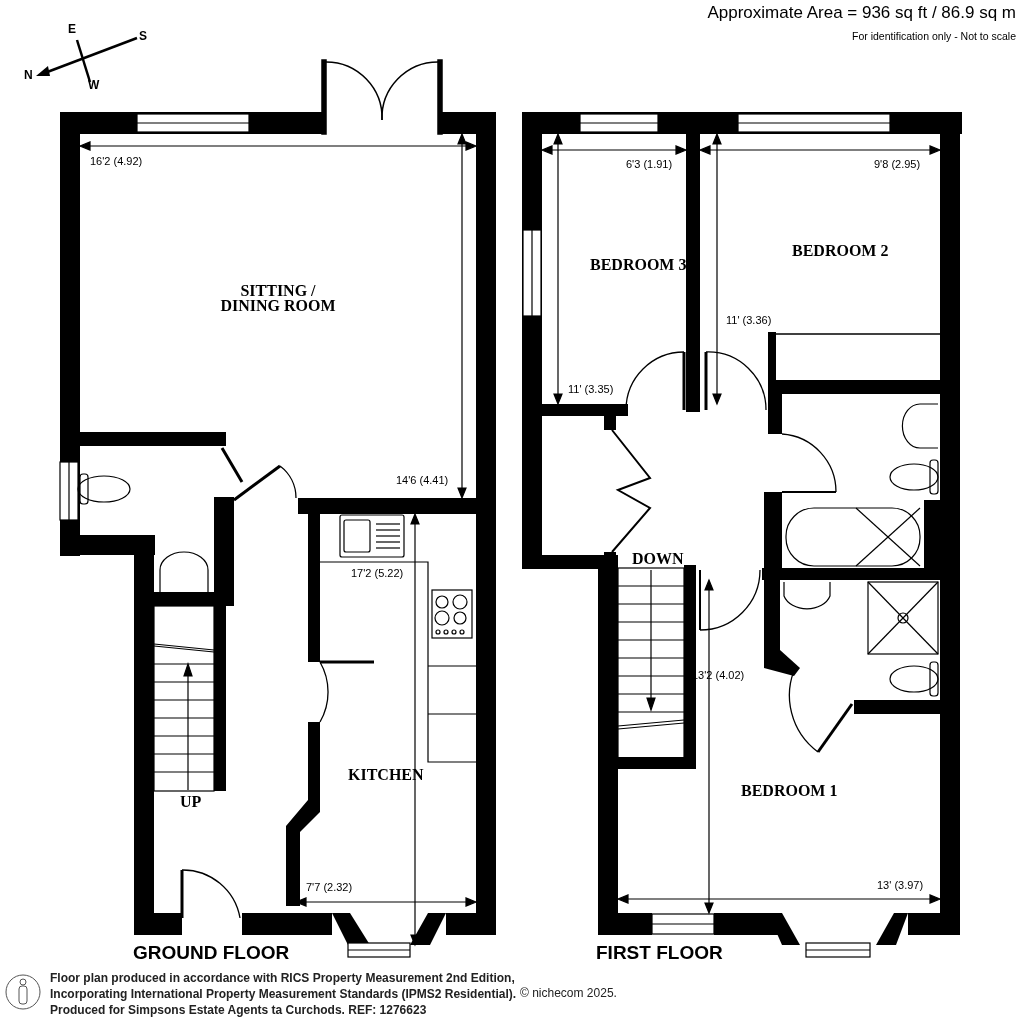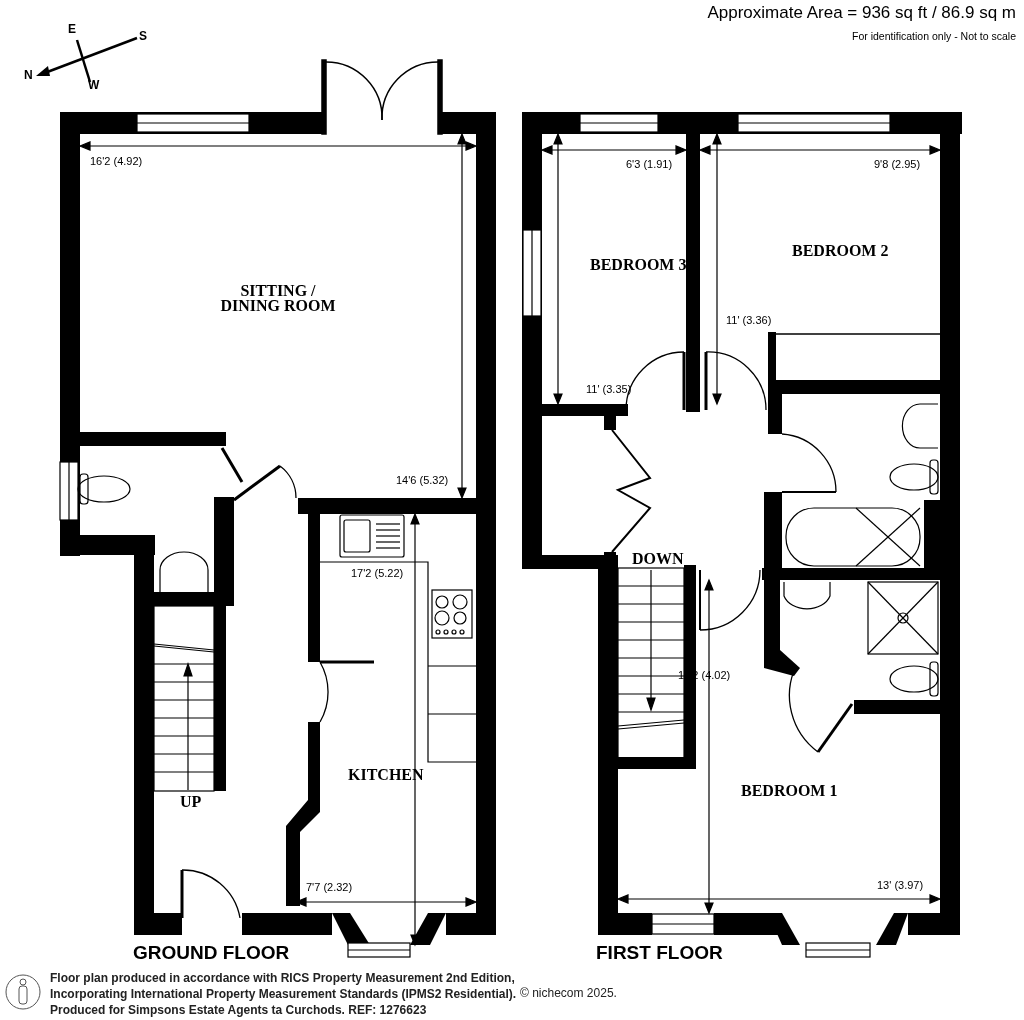--- a/index.html
+++ b/index.html
@@ -258,34 +258,34 @@
 <div class="abs compass" style="left:24px;top:68px;">N</div>
 <div class="abs compass" style="left:88px;top:78px;">W</div>
 
 <div class="abs room" style="left:218px;top:283px;width:120px;">
   <div>SITTING /</div>
   <div>DINING ROOM</div>
 </div>
 <div class="abs room" style="left:348px;top:767px;">KITCHEN</div>
 <div class="abs room" style="left:180px;top:794px;">UP</div>
 <div class="abs dim" style="left:90px;top:155px;">16'2 (4.92)</div>
-<div class="abs dim" style="left:396px;top:474px;">14'6 (5.32)</div>
+<div class="abs dim" style="left:396px;top:474px;">14'6 (4.41)</div>
 <div class="abs dim" style="left:351px;top:567px;">17'2 (5.22)</div>
 <div class="abs dim" style="left:306px;top:881px;">7'7 (2.32)</div>
 <div class="abs floor" style="left:133px;top:942px;">GROUND FLOOR</div>
 
 <div class="abs room" style="left:574px;top:257px;margin-left:16px;">BEDROOM 3</div>
 <div class="abs room" style="left:792px;top:243px;">BEDROOM 2</div>
 <div class="abs room" style="left:741px;top:783px;">BEDROOM 1</div>
 <div class="abs room" style="left:632px;top:551px;">DOWN</div>
 <div class="abs dim" style="left:626px;top:158px;">6'3 (1.91)</div>
-<div class="abs dim" style="left:586px;top:383px;">11' (3.35)</div>
+<div class="abs dim" style="left:568px;top:383px;">11' (3.35)</div>
 <div class="abs dim" style="left:874px;top:158px;text-align:right;">9'8 (2.95)</div>
 <div class="abs dim" style="left:726px;top:314px;">11' (3.36)</div>
-<div class="abs dim" style="left:678px;top:669px;text-align:center;">13'2 (4.02)</div>
+<div class="abs dim" style="left:692px;top:669px;text-align:center;">13'2 (4.02)</div>
 <div class="abs dim" style="left:877px;top:879px;">13' (3.97)</div>
 <div class="abs floor" style="left:596px;top:942px;">FIRST FLOOR</div>
 
 <svg class="person-icon" viewBox="0 0 38 40">
   <circle cx="19" cy="20" r="17" fill="none" stroke="#555" stroke-width="1"></circle>
   <circle cx="19" cy="10" r="3" fill="none" stroke="#555" stroke-width="1"></circle>
   <rect x="15" y="14" width="8" height="18" rx="3" fill="none" stroke="#555" stroke-width="1"></rect>
 </svg>
 <div class="abs footer">
   <div>Floor plan produced in accordance with RICS Property Measurement 2nd Edition,</div>

